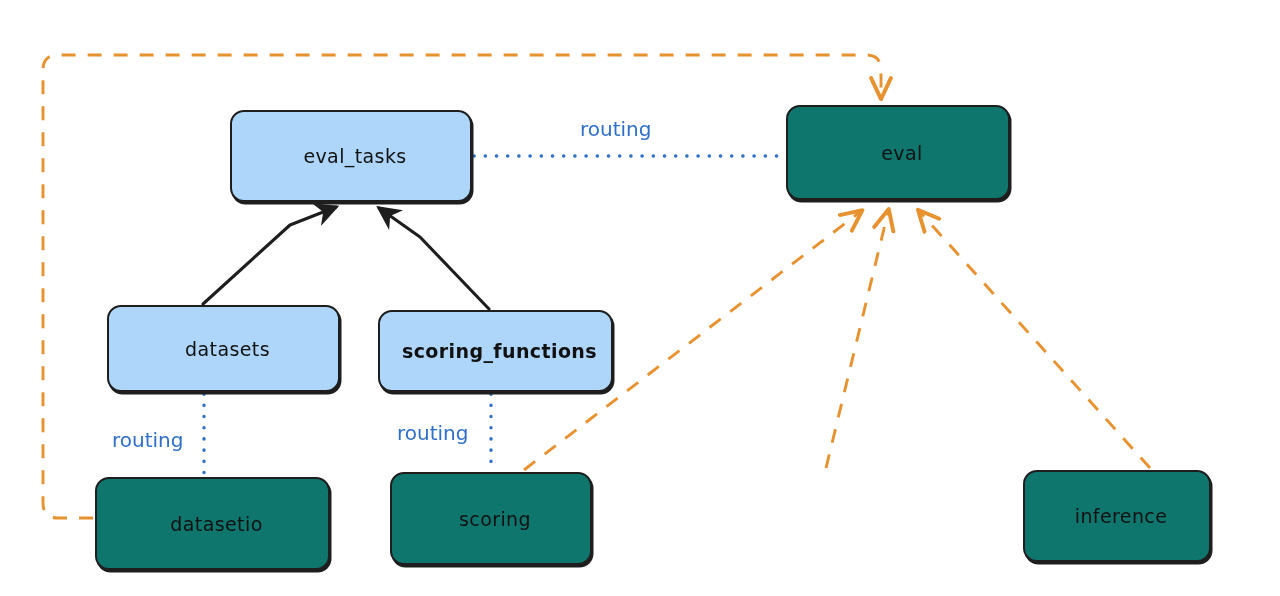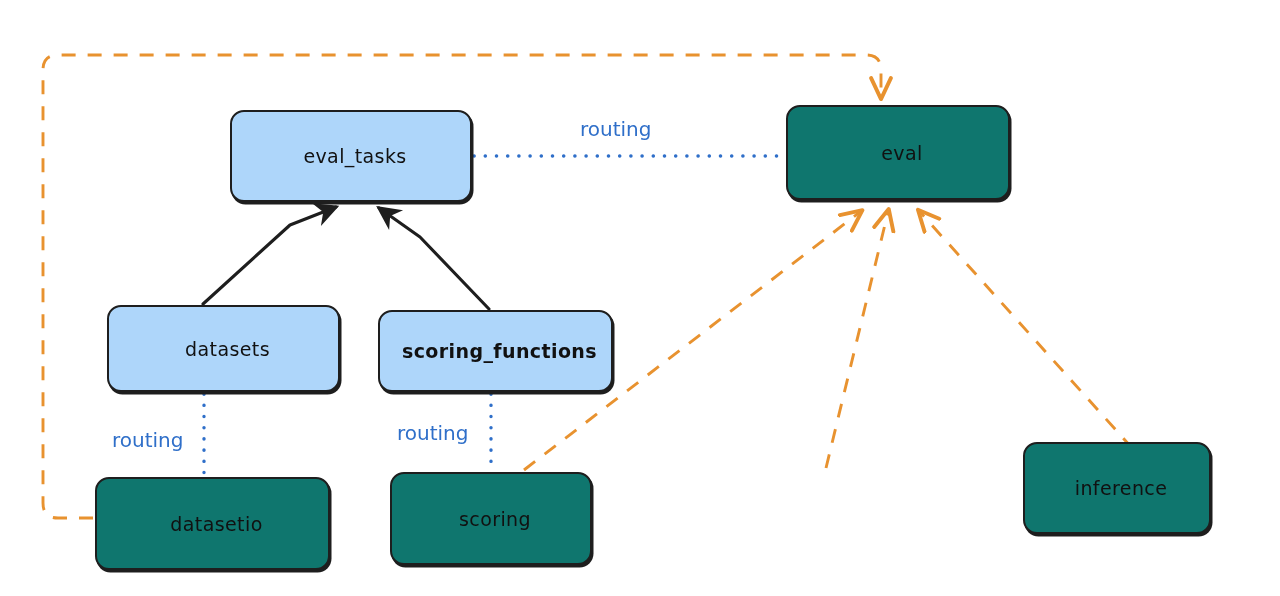--- a/index.html
+++ b/index.html
@@ -114,21 +114,21 @@
 
   <div class="node provider" style="left:95px; top:477px; width:235px; height:93px;">
     <span class="node-label">datasetio</span>
   </div>
 
   <div class="node provider" style="left:390px; top:472px; width:202px; height:93px;">
     <span class="node-label">scoring</span>
   </div>
 
 
-  <div class="node provider" style="left:1023px; top:442px; width:188px; height:92px;">
+  <div class="node provider" style="left:1023px; top:470px; width:188px; height:92px;">
     <span class="node-label">inference</span>
   </div>
 
   <span class="edge-label" style="left:580px; top:117px;">routing</span>
 
   <span class="edge-label" style="left:112px; top:428px;">routing</span>
 
   <span class="edge-label" style="left:397px; top:421px;">routing</span>
 
 </div>

